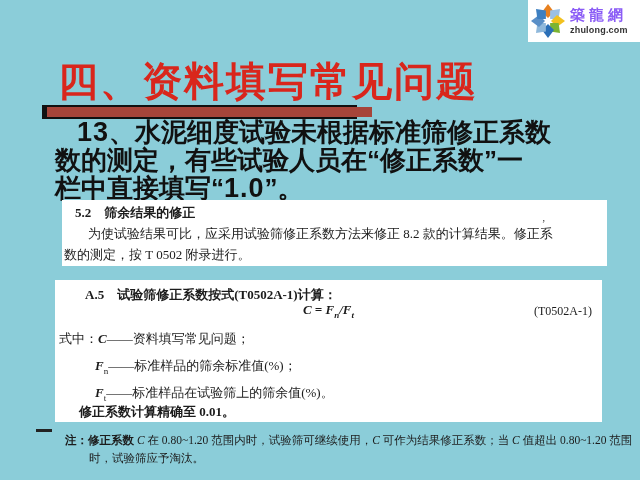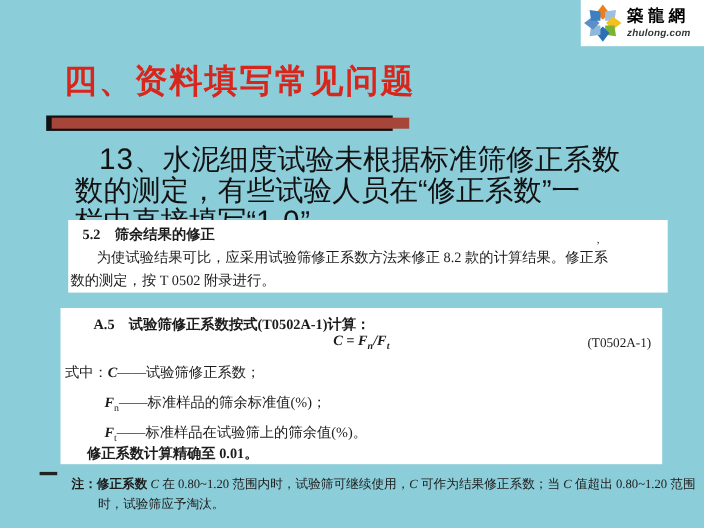--- a/index.html
+++ b/index.html
@@ -7,34 +7,34 @@
     position:relative;width:640px;height:480px;overflow:hidden;
     background:var(--bg,#8BCDD9);
     font-family:"Liberation Sans",sans-serif;
   }
   
   .logo{
     position:absolute;top:0;right:0;width:112px;height:42px;
     background:#fff;display:flex;align-items:center;gap:4px;padding-left:2px;box-sizing:border-box;
   }
   .logo-text{display:flex;flex-direction:column;line-height:1;}
-  .logo-brand{font-family:"Liberation Serif",serif;font-weight:bold;font-size:15px;letter-spacing:4px;color:#000000;}
-  .logo-domain{font-size:9px;font-weight:bold;color:#333;margin-top:3px;letter-spacing:0.2px;font-style:italic;}
+  .logo-brand{font-family:"Liberation Serif",serif;font-weight:bold;font-size:15px;letter-spacing:4px;color:#8b5cf6;}
+  .logo-domain{font-size:9px;font-weight:bold;color:#333;margin-top:3px;letter-spacing:0.2px;}
   
   .title{
     position:absolute;left:58px;top:54px;margin:0;
-    font-size:30px;font-weight:bold;letter-spacing:2px;
+    font-size:40px;font-weight:bold;letter-spacing:2px;
     color:var(--title-red,#D9261C);
   }
   .bar-shadow{position:absolute;left:42px;top:105px;width:315px;height:14px;background:#111;}
   .bar{position:absolute;left:47px;top:107px;width:325px;height:10px;background:var(--bar-red,#A6453A);}
   
   .headline{
-    position:absolute;left:55px;top:118px;width:560px;margin:13px;
-    font-size:26px;line-height:28px;font-weight:normal;color:var(--ink,#111);
+    position:absolute;left:55px;top:118px;width:560px;margin:0;
+    font-size:26px;line-height:28px;font-weight:bold;color:var(--ink,#111);
     z-index:1;
   }
   .headline .hl-line{display:block;white-space:nowrap;}
   .headline .indent{padding-left:22px;}
   .headline .num{font-size:27px;letter-spacing:1px;}
   
   .doc{
     position:absolute;background:#fff;color:var(--doc-ink,#1c1c1c);
     font-family:"Liberation Serif",serif;font-size:13px;z-index:2;
   }
@@ -90,21 +90,21 @@
     <div class="artifact" style="left:480px;top:18px;">ʼ</div>
     <div class="line" style="left:2px;top:46px;">数的测定，按 T 0502 附录进行。</div>
   </div>
 
   <div class="doc doc2">
     <div class="line b" style="left:30px;top:6px;">A.5　试验筛修正系数按式(T0502A-1)计算：</div>
 
     <div class="formula it"><span>C = F</span><sub>n</sub><span>/F</span><sub>t</sub></div>
     <div class="formula-ref">(T0502A-1)</div>
 
-    <div class="line" style="left:4px;top:50px;"><span>式中：</span><span class="it b">C</span><span>——试验筛修正系数；</span></div>
+    <div class="line" style="left:4px;top:50px;"><span>式中：</span><span class="it b">C</span><span>——资料填写常见问题；</span></div>
 
     <div class="line" style="left:40px;top:77px;"><span class="it b">F</span><sub>n</sub><span>——标准样品的筛余标准值(%)；</span></div>
 
     <div class="line" style="left:40px;top:104px;"><span class="it b">F</span><sub>t</sub><span>——标准样品在试验筛上的筛余值(%)。</span></div>
 
     <div class="line b" style="left:24px;top:123px;">修正系数计算精确至 0.01。</div>
 
     <div class="line note" style="left:10px;top:153px;"><span class="b">注：修正系数 </span><span class="it">C</span><span> 在 0.80~1.20 范围内时，试验筛可继续使用，</span><span class="it">C</span><span> 可作为结果修正系数；当 </span><span class="it">C</span><span> 值超出 0.80~1.20 范围</span></div>
     <div class="line note" style="left:34px;top:171px;">时，试验筛应予淘汰。</div>
   </div>

